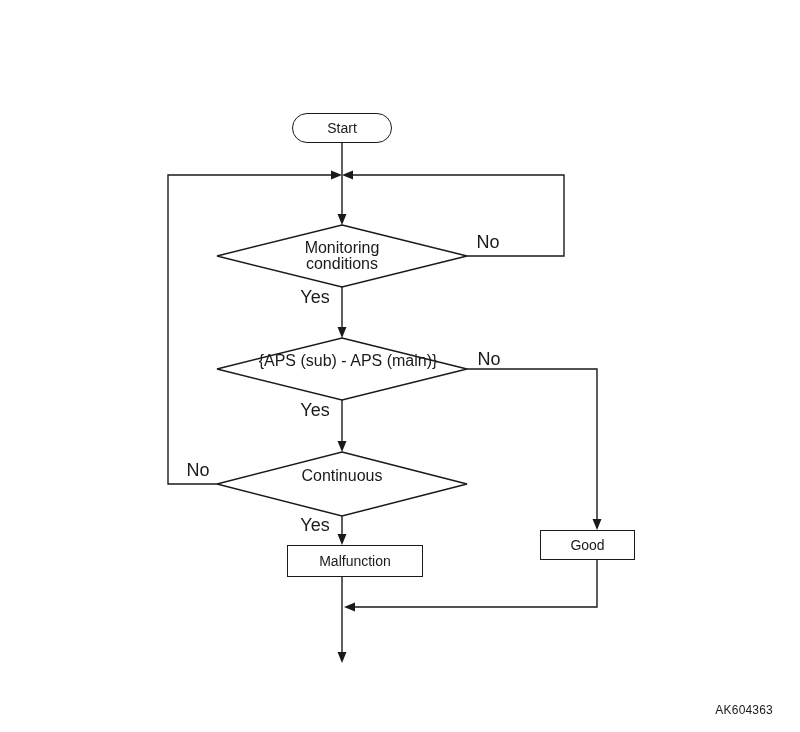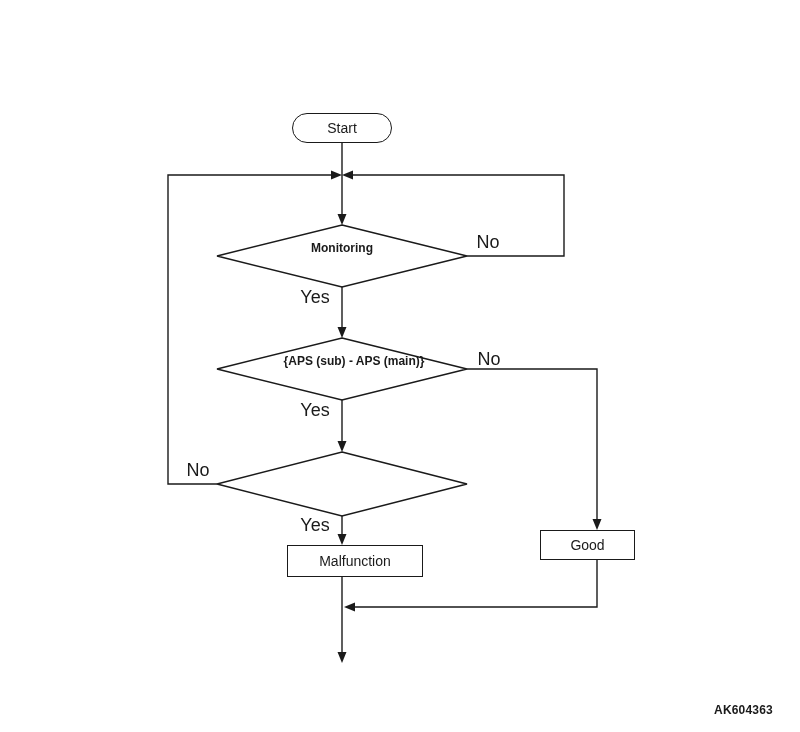--- a/index.html
+++ b/index.html
@@ -35,43 +35,42 @@
   .terminator {
     border: 1.6px solid #1a1a1a;
     border-radius: 17px;
   }
   .process {
     border: 1.8px solid #1a1a1a;
   }
   .decision-text {
     position: absolute;
     text-align: center;
-    font-size: 12px;
+    font-size: 16px;
     line-height: 16px;
-    font-weight: bold;
   }
   .edge-label {
     position: absolute;
     font-size: 18px;
     line-height: 16px;
     text-align: center;
   }
   .figure-code {
     position: absolute;
     font-size: 12px;
-    font-weight: bold;
+    font-weight: normal;
     letter-spacing: 0.2px;
   }
   
   #node-start       { left: 292px; top: 113px; width: 100px; height: 30px; }
   #node-end         { left: 290px; top: 663px; width: 102px; height: 32px; }
   #node-malfunction { left: 287px; top: 545px; width: 136px; height: 32px; }
   #node-good        { left: 540px; top: 530px; width: 95px; height: 30px; }
   #text-monitoring  { left: 242px; top: 240px; width: 200px; }
-  #text-aps         { left: 244px; top: 353px; width: 220px; }
+  #text-aps         { left: 238px; top: 353px; width: 220px; }
   #text-continuous  { left: 242px; top: 468px; width: 200px; }
   #label-monitoring-yes { left: 295px; top: 289px; width: 40px; }
   #label-monitoring-no  { left: 470px; top: 234px; width: 36px; }
   #label-aps-yes        { left: 295px; top: 402px; width: 40px; }
   #label-aps-no         { left: 471px; top: 351px; width: 36px; }
   #label-continuous-yes { left: 295px; top: 517px; width: 40px; }
   #label-continuous-no  { left: 180px; top: 462px; width: 36px; }
   #figure-code          { right: 27px; top: 703px; }
 </style>
 </head>
@@ -120,27 +119,29 @@
     <span>Malfunction</span>
   </div>
 
   <div id="node-good" class="node process">
     <span>Good</span>
   </div>
 
 
   <div id="text-monitoring" class="decision-text">
     <div>Monitoring</div>
+    <div>conditions</div>
   </div>
 
   <div id="text-aps" class="decision-text">
     <div>{APS (sub) - APS (main)}</div>
   </div>
 
   <div id="text-continuous" class="decision-text">
+    <div>Continuous</div>
   </div>
 
   <div id="label-monitoring-yes" class="edge-label">Yes</div>
   <div id="label-monitoring-no" class="edge-label">No</div>
   <div id="label-aps-yes" class="edge-label">Yes</div>
   <div id="label-aps-no" class="edge-label">No</div>
   <div id="label-continuous-yes" class="edge-label">Yes</div>
   <div id="label-continuous-no" class="edge-label">No</div>
 
   <div id="figure-code" class="figure-code">AK604363</div>

